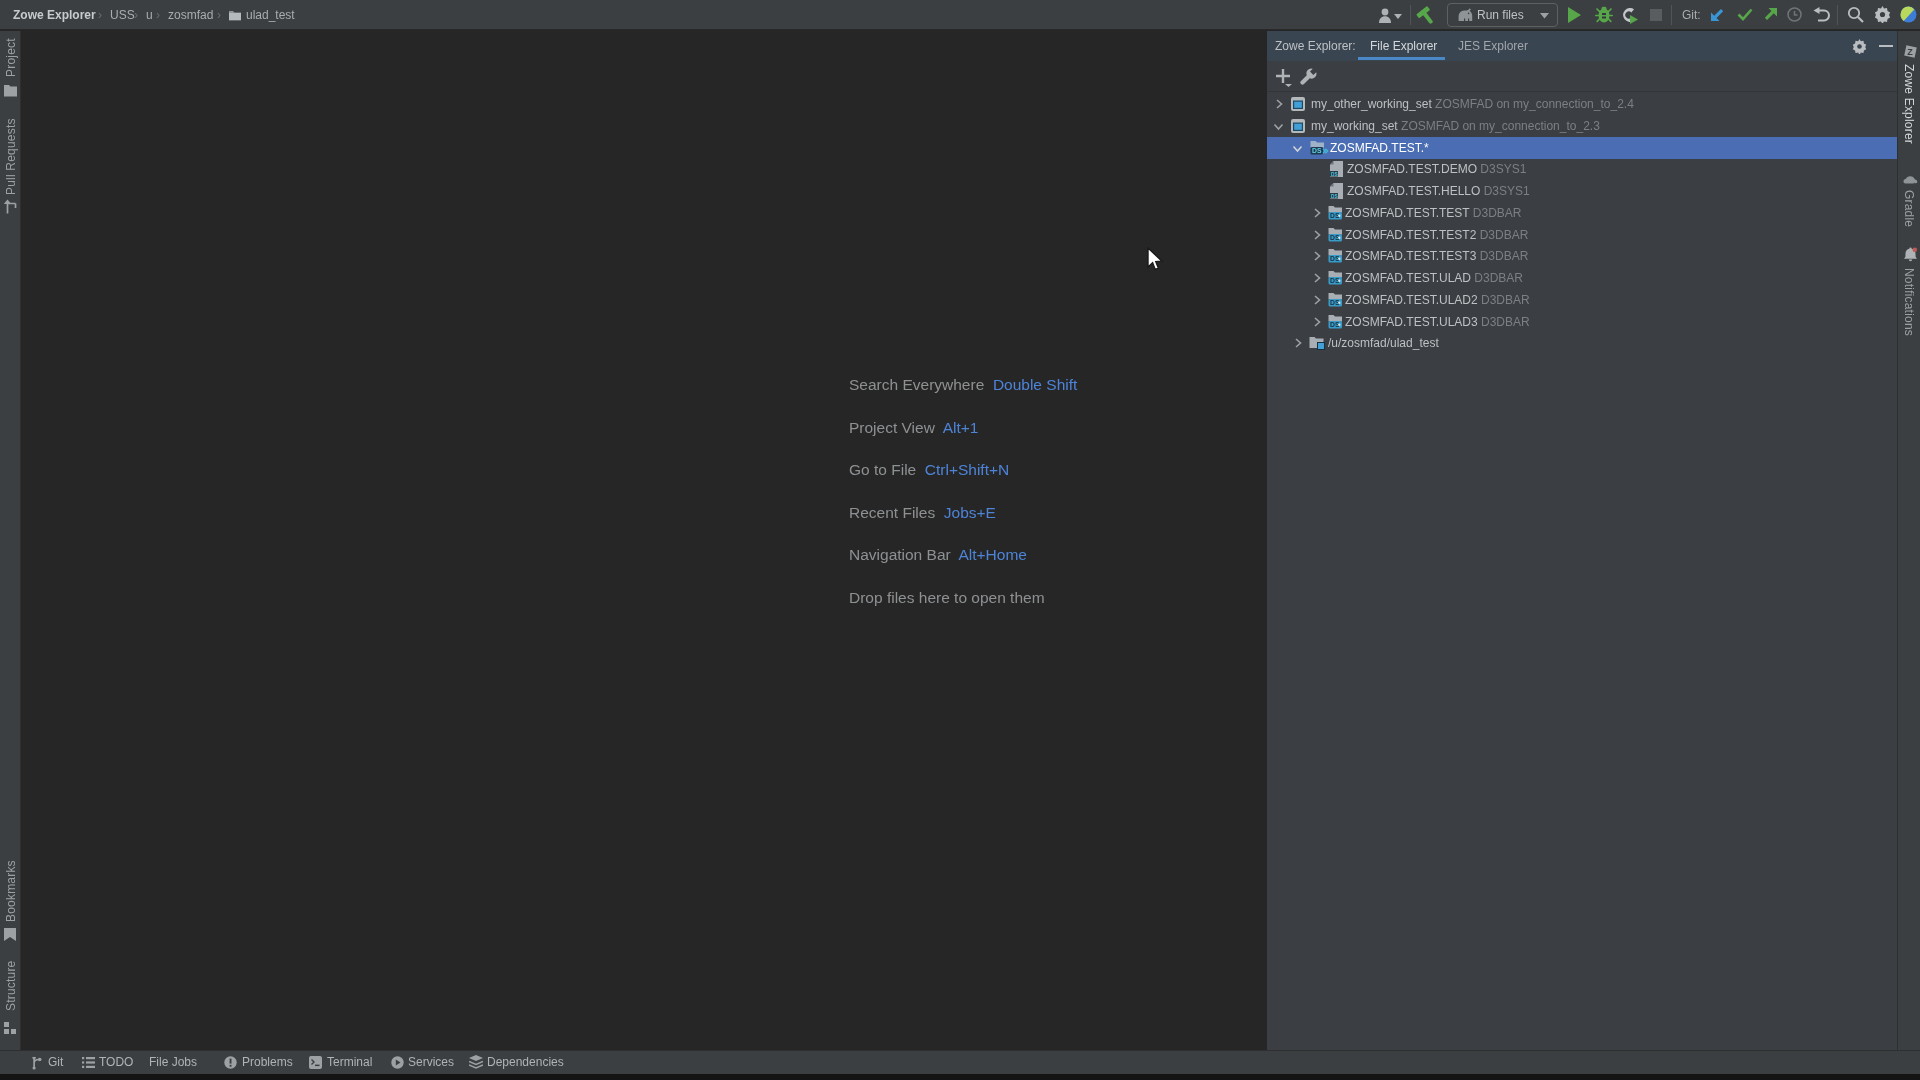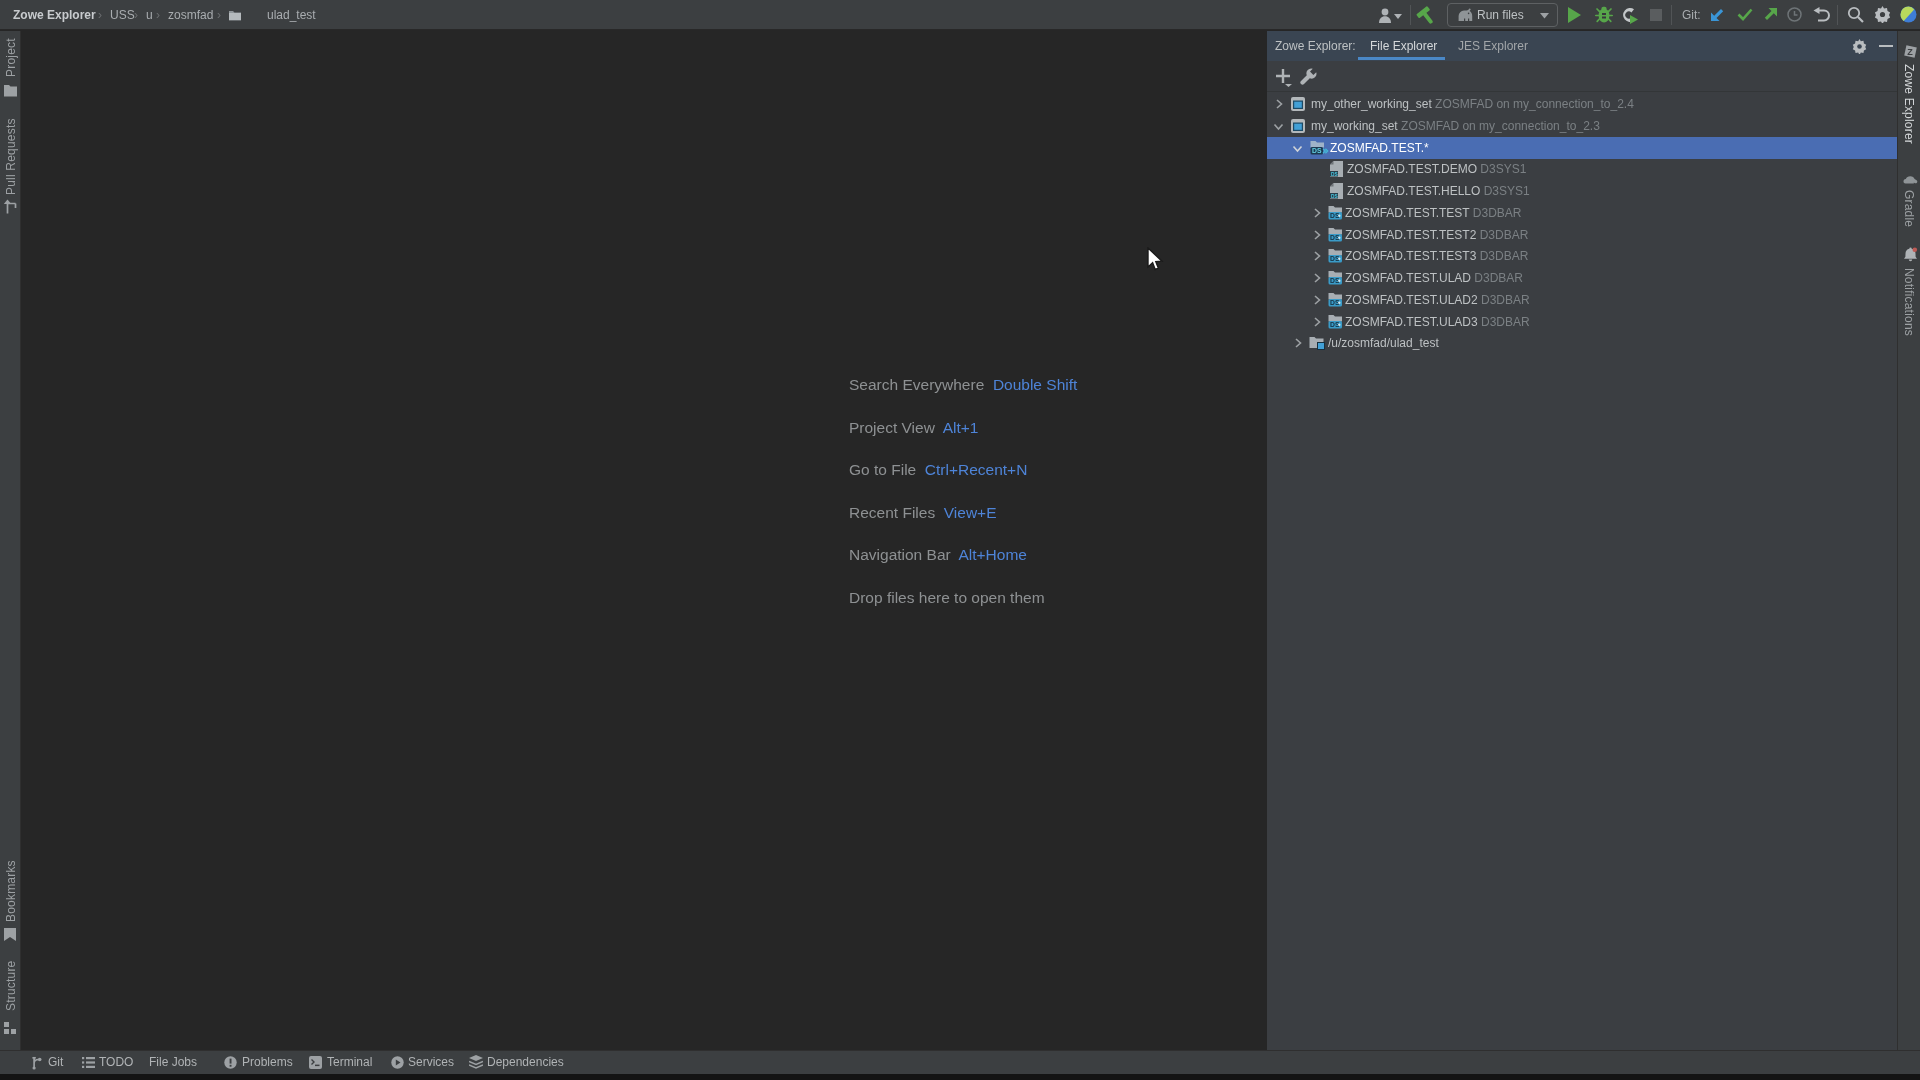--- a/index.html
+++ b/index.html
@@ -43,21 +43,21 @@
   <div class="crumb" style="left:110px;">USS</div>
   <div class="crumb crumbsep" style="left:134px;">›</div>
   <div class="crumb" style="left:146px;">u</div>
   <div class="crumb crumbsep" style="left:156px;">›</div>
   <div class="crumb" style="left:168px;">zosmfad</div>
   <div class="crumb crumbsep" style="left:217px;">›</div>
   <svg class="abs" style="left:228px; top:8px;" width="14" height="14" viewBox="0 0 14 14">
       <path fill="#90969a" d="M1 3 h4 l1.5 1.5 H13 v8 H1 z"></path>
       <path fill="#b5babd" d="M1 5 H13 v7 H1 z"></path>
     </svg>
-  <div class="crumb" style="left:246px;margin-left:21px;">ulad_test</div>
+  <div class="crumb" style="left:246px;">ulad_test</div>
 
   <svg class="abs" style="left:1377px; top:7px;" width="26" height="17" viewBox="0 0 26 17">
     <circle cx="8" cy="5" r="3.4" fill="#aeb2b5"></circle>
     <path fill="#aeb2b5" d="M2 16 c0-4.5 2.6-6.8 6-6.8 s6 2.3 6 6.8 z"></path>
     <path fill="#aeb2b5" d="M17 7 l8 0 l-4 5 z"></path>
   </svg>
   <div class="abs" style="left:1410px; top:5px; width:1px; height:20px; background:#515456;"></div>
   <svg class="abs" style="left:1413px; top:2px;" width="26" height="26" viewBox="0 0 26 26">
     <g transform="rotate(-38 13 13)">
       <rect x="5.5" y="6.5" width="14" height="5" rx="1" fill="#57a64a"></rect>
@@ -145,22 +145,22 @@
   <div class="rotL" style="left:4px; top:980px;">Structure</div>
   <svg class="abs" style="left:4px; top:991px;" width="12" height="12" viewBox="0 0 12 12">
     <rect x="0" y="0" width="5" height="5" fill="#9da1a4"></rect>
       <rect x="7" y="7" width="5" height="5" fill="#9da1a4"></rect>
       <rect x="0" y="7" width="5" height="5" fill="#9da1a4"></rect>
   </svg>
 </div>
 <div id="editor">
   <div class="hint" style="left:827px; top:345px;">Search Everywhere  <b>Double Shift</b></div>
   <div class="hint" style="left:827px; top:388px;">Project View  <b>Alt+1</b></div>
-  <div class="hint" style="left:827px; top:430px;">Go to File  <b>Ctrl+Recent+N</b></div>
-  <div class="hint" style="left:827px; top:473px;">Recent Files  <b>View+E</b></div>
+  <div class="hint" style="left:827px; top:430px;">Go to File  <b>Ctrl+Shift+N</b></div>
+  <div class="hint" style="left:827px; top:473px;">Recent Files  <b>Jobs+E</b></div>
   <div class="hint" style="left:827px; top:515px;">Navigation Bar  <b>Alt+Home</b></div>
   <div class="hint" style="left:827px; top:558px;">Drop files here to open them</div>
   <svg class="abs" style="left:1125px; top:216px;" width="17" height="26" viewBox="0 0 17 26">
     <path d="M1 1 L1 20 L5.6 15.8 L8.2 22.5 L11.4 21.2 L8.8 14.6 L15 14.2 z" fill="#ffffff" stroke="#1a1a1a" stroke-width="1.4"></path>
   </svg>
 </div>
 <div id="panel">
   <div id="phead">
     <div class="abs" style="left:8px; top:0; height:30px; line-height:30px; font-size:12px; color:#bdc1c3;">Zowe Explorer:</div>
     <div class="abs" style="left:103px; top:0; height:30px; line-height:30px; font-size:12px; color:#d4d7d9;">File Explorer</div>

